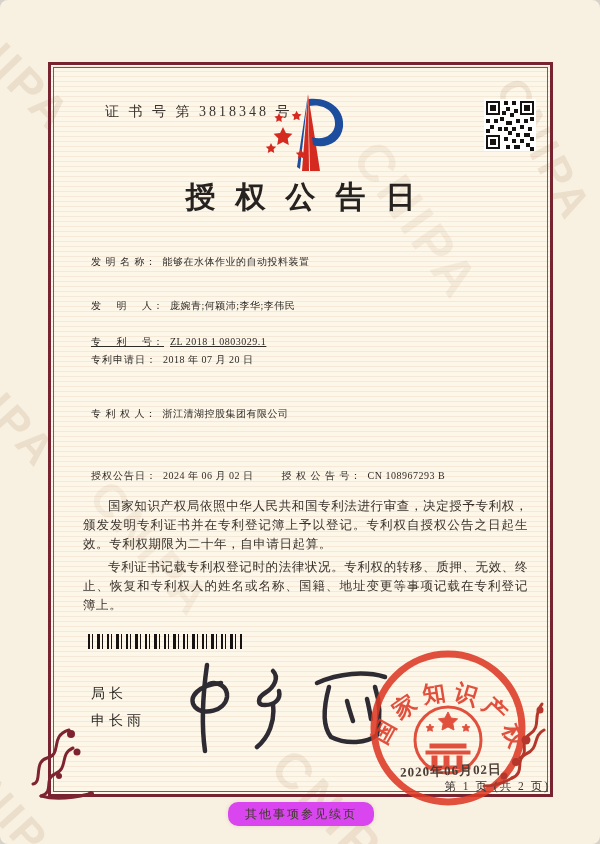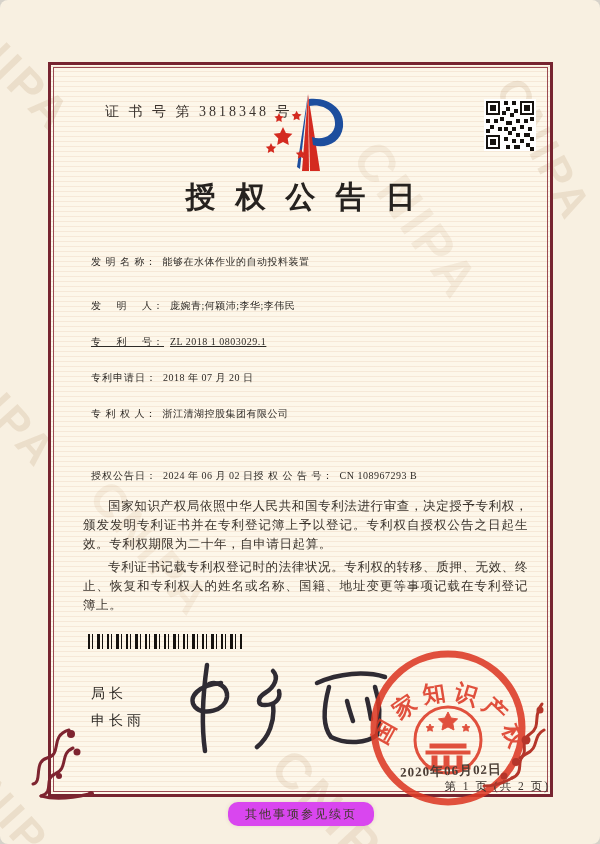--- a/index.html
+++ b/index.html
@@ -46,21 +46,21 @@
     letter-spacing:20px;text-indent:20px;font-weight:600;
   }
   .logo{position:absolute;left:206px;top:26px;}
   .qr{position:absolute;left:433px;top:34px;}
   .row{
     position:absolute;left:40px;width:440px;
     font-size:10px;color:#2e2a26;white-space:nowrap;
   }
   .row .lbl{letter-spacing:1px;}
   .row .val{margin-left:6px;letter-spacing:0.5px;}
-  .grant2{font-family:Liberation Serif, serif;}
+  .grant2{margin-left:28px;font-family:Liberation Serif, serif;}
   .paras{
     position:absolute;left:32px;top:428px;width:445px;
     font-size:12.5px;line-height:19px;color:#3a332c;
     text-align:justify;letter-spacing:0.6px;
   }
   .paras p{margin:4px 0 3px 0;text-indent:2em;}
   .barcode{
     position:absolute;left:37px;top:569px;width:155px;height:15px;
     background:
       repeating-linear-gradient(90deg,#15120f 0 2px,transparent 2px 4px,#15120f 4px 5px,transparent 5px 9px,#15120f 9px 12px,transparent 12px 14px,#15120f 14px 15px,transparent 15px 19px);
@@ -168,21 +168,21 @@
 
     <div class="row" style="top:190px;">
       <span class="lbl">发 明 名 称：</span><span class="val">能够在水体作业的自动投料装置</span>
     </div>
     <div class="row" style="top:234px;">
       <span class="lbl">发　 明　 人：</span><span class="val">庞婉青;何颖沛;李华;李伟民</span>
     </div>
     <div class="row" style="top:270px;text-decoration:underline;">
       <span class="lbl">专　 利　 号：</span><span class="val">ZL 2018 1 0803029.1</span>
     </div>
-    <div class="row" style="top:306px;">
+    <div class="row" style="top:288px;">
       <span class="lbl">专利申请日：</span><span class="val">2018 年 07 月 20 日</span>
     </div>
     <div class="row" style="top:342px;">
       <span class="lbl">专 利 权 人：</span><span class="val">浙江清湖控股集团有限公司</span>
     </div>
     <div class="row" style="top:404px;">
       <span class="lbl">授权公告日：</span><span class="val">2024 年 06 月 02 日</span><span class="lbl grant2">授 权 公 告 号：</span><span class="val">CN 108967293 B</span>
     </div>
 
     <div class="paras">

